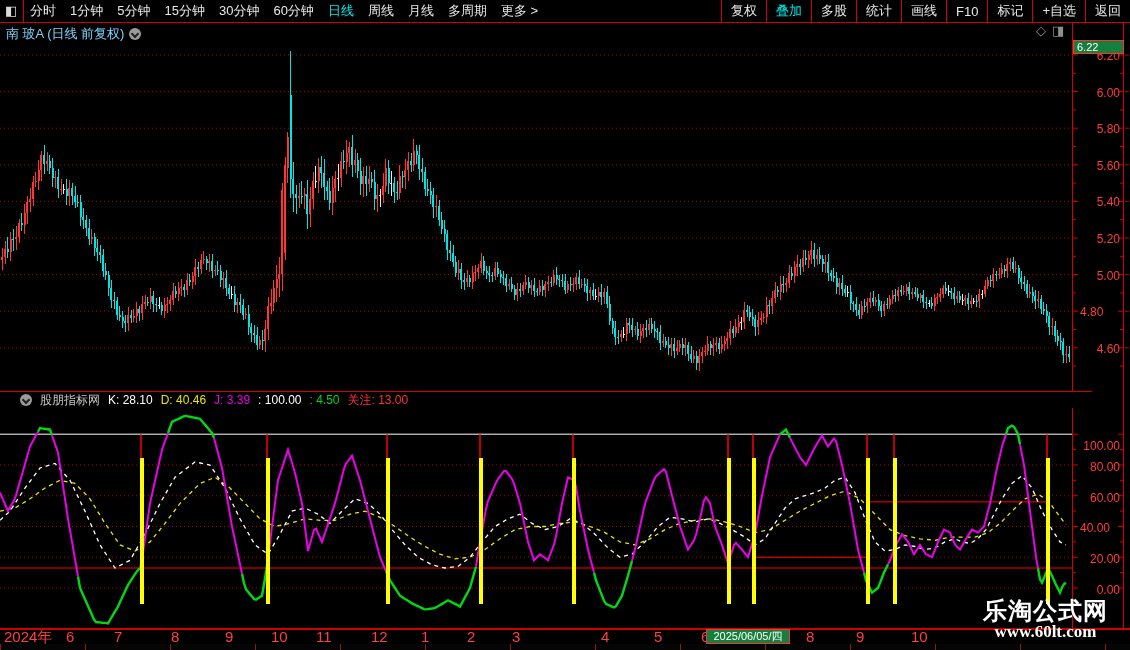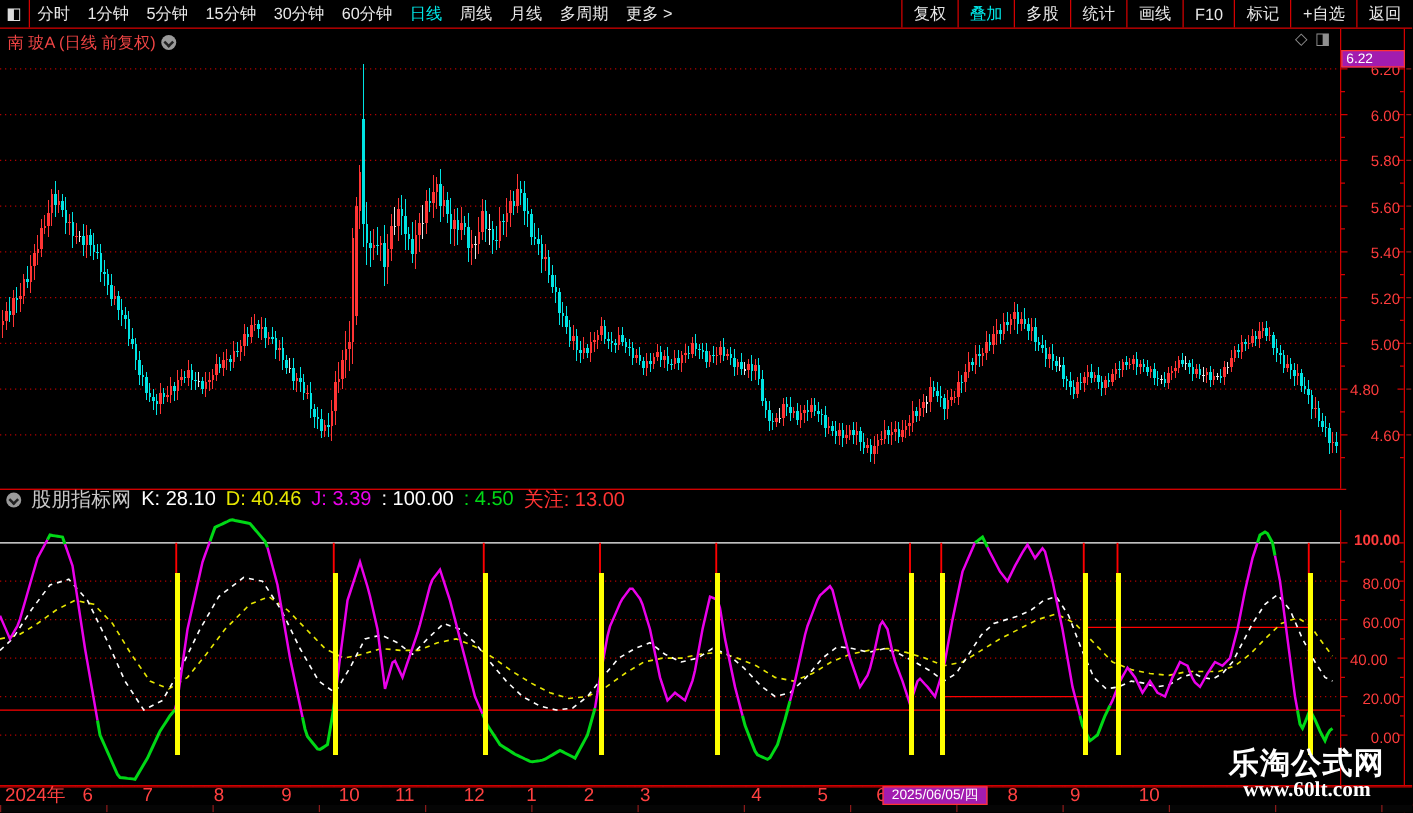--- a/index.html
+++ b/index.html
@@ -12,31 +12,31 @@
           border-bottom:1px solid #d20000;background:#000;font-size:13px;color:#e8e8e8;}
   #topbar .lefticon{width:14px;height:14px;margin:0 4px 0 5px;color:#dcdcdc;font-size:13px;line-height:14px;}
   #topbar .vsep{width:1px;height:22px;background:#d20000;}
   #leftmenu{display:flex;align-items:flex-start;margin-left:6px;gap:14px;}
   #rightmenu{display:flex;align-items:center;margin-left:auto;height:22px;}
   #rightmenu .item{padding:0 9px;white-space:nowrap;}
   #rightmenu .vsep{width:1px;height:22px;background:#d20000;}
   .mi{cursor:default;white-space:nowrap;}
   .active{color:#00e8e8;}
   
-  #titlebar{left:6px;top:25px;font-size:13px;color:#ef4444;display:flex;align-items:center;gap:5px;}
+  #titlebar{left:6px;top:25px;font-size:13px;color:#7dd3fc;display:flex;align-items:center;gap:5px;}
   .chevcircle{display:inline-block;width:12px;height:12px;border-radius:50%;background:#9a9a9a;position:relative;}
   .chevcircle:after{content:"";position:absolute;left:3px;top:3px;width:4px;height:4px;
       border-right:2px solid #222;border-bottom:2px solid #222;transform:rotate(45deg);}
   #paneicons{left:1036px;top:23px;color:#8f8f8f;font-size:13px;display:flex;gap:6px;}
   
-  .bluebadge{position:absolute;background:#a21caf;border:1px solid #ff3232;color:#fff;
+  .bluebadge{position:absolute;background:#15803d;border:1px solid #ff3232;color:#fff;
              font-size:11px;line-height:12px;padding:0 3px;z-index:3;}
   
-  #indheader{left:0;top:391px;width:1072px;height:16px;border-top:1px solid #d20000;
-             display:flex;align-items:center;font-size:16px;gap:8px;padding-left:5px;background:#000;}
+  #indheader{left:15px;top:391px;width:1072px;height:16px;border-top:1px solid #d20000;
+             display:flex;align-items:center;font-size:12px;gap:8px;padding-left:5px;background:#000;}
   #indheader .nm{color:#c8c8c8;}
   #indheader span{white-space:nowrap;}
   
   .axlabel{position:absolute;color:#ff3c3c;font-size:12px;line-height:12px;z-index:2;}
   
   #dateaxis{left:0;top:629px;width:1130px;height:14px;background:#000;z-index:2;position:absolute;
             border-top:1px solid #d20000;border-bottom:1px solid #d20000;}
   #dateaxis .mlabel{position:absolute;top:1px;color:#ff4040;font-size:15px;line-height:12px;}
   #datebox{left:706px;top:629px;width:76px;height:13px;text-align:center;font-size:11px;line-height:13px;}
   
@@ -1171,21 +1171,21 @@
       <div class="axlabel" style="left: 1080px; width: 40px; text-align: right; top: 86.6px;">6.00</div>
       <div class="axlabel" style="left: 1080px; width: 40px; text-align: right; top: 123.2px;">5.80</div>
       <div class="axlabel" style="left: 1080px; width: 40px; text-align: right; top: 159.8px;">5.60</div>
       <div class="axlabel" style="left: 1080px; width: 40px; text-align: right; top: 196.4px;">5.40</div>
       <div class="axlabel" style="left: 1080px; width: 40px; text-align: right; top: 233px;">5.20</div>
       <div class="axlabel" style="left: 1080px; width: 40px; text-align: right; top: 269.6px;">5.00</div>
       <div class="axlabel" style="left: 1080px; width: 40px; text-align: left; top: 306.2px;">4.80</div>
       <div class="axlabel" style="left: 1080px; width: 40px; text-align: right; top: 342.8px;">4.60</div>
     </div>
   <div id="indlabels">
-      <div class="axlabel" style="left: 1080px; width: 40px; text-align: right; top: 426px; font-weight: bold;">100.00</div>
+      <div class="axlabel" style="left: 1080px; width: 40px; text-align: right; top: 440px;">100.00</div>
       <div class="axlabel" style="left: 1080px; width: 40px; text-align: right; top: 460.96px;">80.00</div>
       <div class="axlabel" style="left: 1080px; width: 40px; text-align: right; top: 491.72px;">60.00</div>
       <div class="axlabel" style="left: 1080px; width: 40px; text-align: left; top: 522.48px;">40.00</div>
       <div class="axlabel" style="left: 1080px; width: 40px; text-align: right; top: 553.24px;">20.00</div>
       <div class="axlabel" style="left: 1080px; width: 40px; text-align: right; top: 584px;">0.00</div>
     </div>
 
   <div id="dateaxis">
     <span class="mlabel" style="left:4px;">2024年</span>
   <span class="mlabel" style="left: 66px;">6</span>

